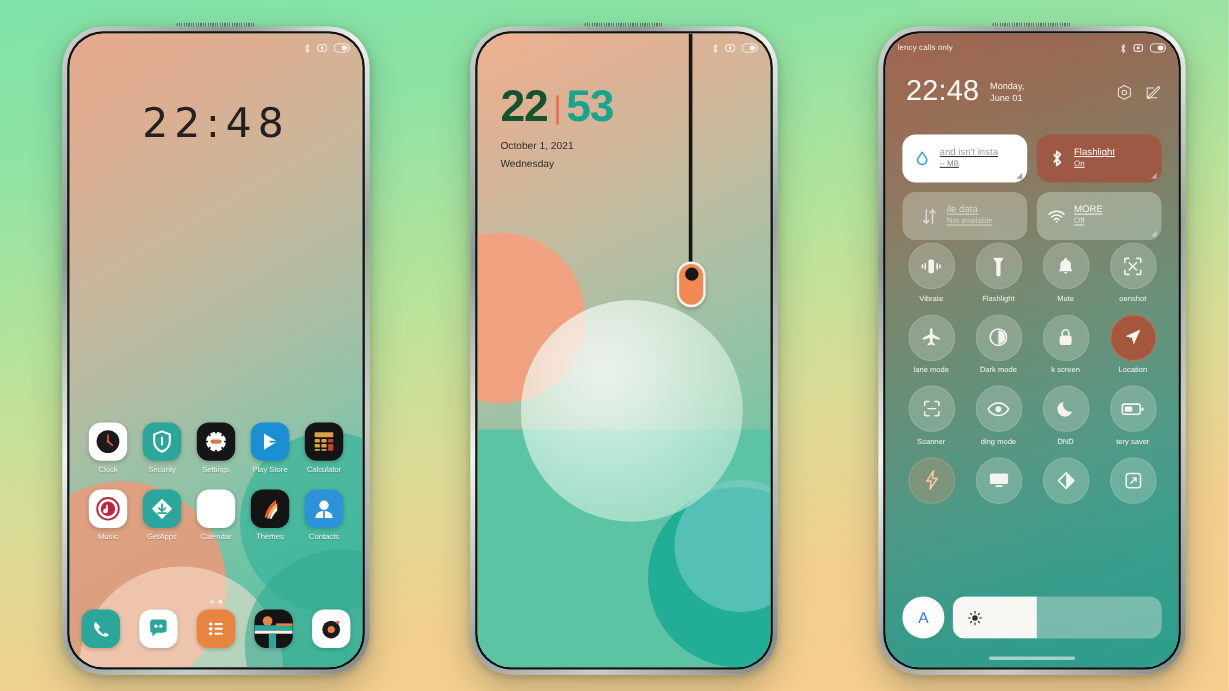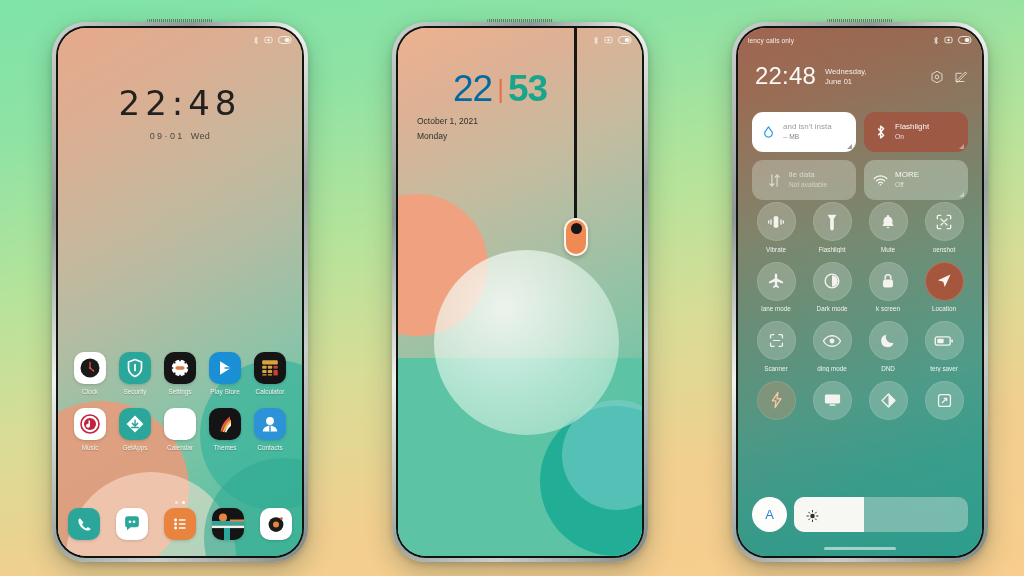--- a/index.html
+++ b/index.html
@@ -100,21 +100,21 @@
     background:#5cc3a5;}
   .w2-c-big{position:absolute;left:36px;top:222px;width:185px;height:185px;border-radius:50%;
     background:radial-gradient(circle at 38% 32%, rgba(255,255,255,.80) 0%, rgba(235,250,240,.62) 48%, rgba(190,228,208,.52) 100%);}
   .w2-c-darkteal{position:absolute;right:-48px;top:378px;width:150px;height:150px;border-radius:50%;
     background:#16a894;opacity:.82;}
   .w2-c-lightteal{position:absolute;right:-30px;top:372px;width:110px;height:110px;border-radius:50%;
     background:#7fd0cd;opacity:.55;}
 
   .clock2{position:absolute;left:19px;top:42px;z-index:14;}
   .clock2 .row{display:flex;align-items:baseline;line-height:1;}
-  .clock2 .hh{font-size:37px;font-weight:400;color:#0369a1;letter-spacing:-1px;margin-left:36px;}
+  .clock2 .hh{font-size:37px;font-weight:700;color:#14532d;letter-spacing:-1px;}
   .clock2 .sep{font-size:26px;font-weight:400;color:#e6704a;margin:0 4px 0 5px;position:relative;top:-3px;}
   .clock2 .mm{font-size:37px;font-weight:700;color:#17a58b;letter-spacing:-1px;}
   .clock2 .date{margin-top:9px;font-size:8.5px;color:#30302c;}
   .clock2 .day{margin-top:5px;font-size:8.5px;color:#30302c;}
 
   .cord{position:absolute;right:65px;top:0;width:2.6px;height:193px;background:#161616;z-index:14;border-radius:0 0 2px 2px;}
   .weight{position:absolute;right:54px;top:190px;width:24px;height:38px;border-radius:13px;z-index:15;
     background:#ef8a53;border:2px solid #fdf3ea;box-sizing:border-box;
     display:flex;justify-content:center;padding-top:3px;box-shadow:0 2px 4px rgba(0,0,0,.2);}
   .weight .hole{width:11px;height:11px;border-radius:50%;background:#161616;}
@@ -129,21 +129,21 @@
   .cc-time{font-size:24px;color:#fbf9f5;font-weight:400;letter-spacing:.2px;line-height:1;}
   .cc-date{margin-left:9px;font-size:7.6px;color:#f2efe9;line-height:1.38;padding-top:3px;}
   .cc-acts{margin-left:auto;display:flex;gap:10px;padding-top:6px;}
   .cc-acts .ic{width:14px;height:14px;opacity:.92;}
 
   .bigtiles{position:absolute;left:14px;right:14px;top:84px;z-index:14;
     display:grid;grid-template-columns:1fr 1fr;gap:8px;}
   .bigtile{height:40px;border-radius:11px;padding:7px 9px;box-sizing:border-box;
     display:flex;align-items:center;gap:7px;position:relative;overflow:hidden;}
   .bigtile .tico{width:15px;height:15px;flex:0 0 15px;display:flex;align-items:center;justify-content:center;}
-  .bigtile .tt{min-width:0;}
+  .bigtile .tt{min-width:0;text-decoration:underline;}
   .bigtile .t1{font-size:8px;line-height:1.15;white-space:nowrap;overflow:hidden;text-overflow:clip;}
   .bigtile .t2{font-size:6.6px;line-height:1.3;margin-top:2px;opacity:.85;}
   .bigtile .corner{position:absolute;right:4px;bottom:3px;width:0;height:0;
     border-style:solid;border-width:0 0 5px 5px;border-color:transparent transparent currentColor transparent;opacity:.45;}
   .tile-white{background:#ffffff;color:#2d2d2d;}
   .tile-bt{background:#9d5944;color:#fdf6f2;}
   .tile-dim{background:rgba(214,222,206,.38);color:rgba(250,250,245,.62);padding-left:15px;}
   .tile-wlan{background:rgba(200,216,198,.45);color:#f5f7f2;}
 
   .toggles{position:absolute;left:12px;right:12px;top:174px;z-index:14;}
@@ -214,23 +214,20 @@
           <span class="sb-ico">
             <svg width="15" height="8" viewBox="0 0 19 10">
                 <rect x="0.6" y="0.6" width="16" height="8.8" rx="4.4" fill="none" stroke="#f5f5ee" stroke-width="1.1"></rect>
                 <rect x="8.4" y="2.4" width="6.3" height="5.2" rx="2.6" fill="#f5f5ee"></rect>
               </svg>
           </span>
         </div>
 
         <div class="clock1">
           <div class="t">22:48</div>
-          <div class="d">
-            <span>09·01</span><span class="dow">Wed</span>
-          </div>
         </div>
 
         <div class="grid1">
 
           <div class="approw">
             <div class="app">
               <div class="appicon" style="background:#ffffff">
                 <svg width="26" height="26" viewBox="0 0 26 26">
                     <circle cx="13" cy="13" r="9.5" fill="#1b1b1b"></circle>
                     <path d="M13 13 L13 7.5 M13 13 L16.6 16" stroke="#e8564a" stroke-width="1.3" stroke-linecap="round" fill="none"></path>
@@ -425,21 +422,21 @@
           <div class="hole"></div>
         </div>
 
         <div class="clock2">
           <div class="row">
             <span class="hh">22</span>
             <span class="sep">|</span>
             <span class="mm">53</span>
           </div>
           <div class="date">October 1, 2021</div>
-          <div class="day">Monday</div>
+          <div class="day">Wednesday</div>
         </div>
       </div>
     </div>
     <div class="earpiece"></div>
   </div>
 
   <div class="phone" id="phone3">
     <div class="inner-bezel">
       <div class="screen">
         <div class="wall3">
@@ -463,21 +460,21 @@
             <svg width="15" height="8" viewBox="0 0 19 10">
                 <rect x="0.6" y="0.6" width="16" height="8.8" rx="4.4" fill="none" stroke="#f5f5ee" stroke-width="1.1"></rect>
                 <rect x="8.4" y="2.4" width="6.3" height="5.2" rx="2.6" fill="#f5f5ee"></rect>
               </svg>
           </span>
         </div>
 
         <div class="cc-head">
           <div class="cc-time">22:48</div>
           <div class="cc-date">
-            <div>Wednesday,</div>
+            <div>Monday,</div>
             <div>June 01</div>
           </div>
           <div class="cc-acts">
             <span class="ic">
               <svg width="14" height="14" viewBox="0 0 18 18">
                   <path d="M9 1.6 15.4 5v8L9 16.4 2.6 13V5z" fill="none" stroke="#f2efe9" stroke-width="1.1" stroke-linejoin="round"></path>
                   <circle cx="9" cy="9" r="2.4" fill="none" stroke="#f2efe9" stroke-width="1.1"></circle>
                 </svg>
             </span>
             <span class="ic">

